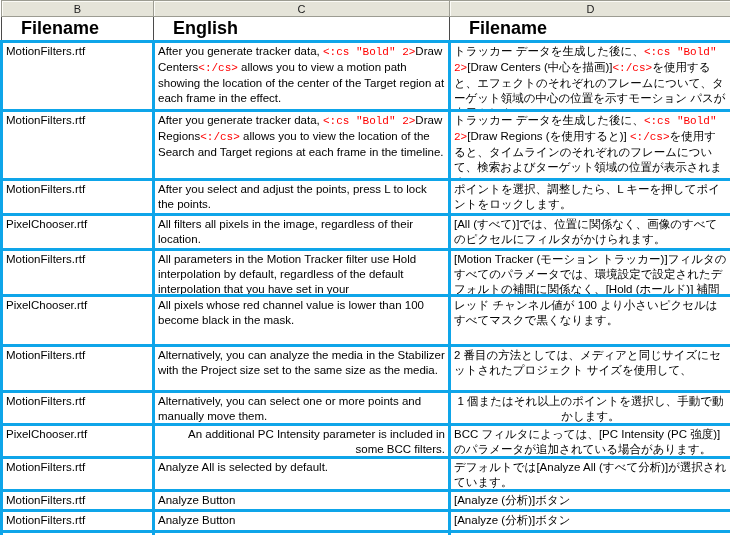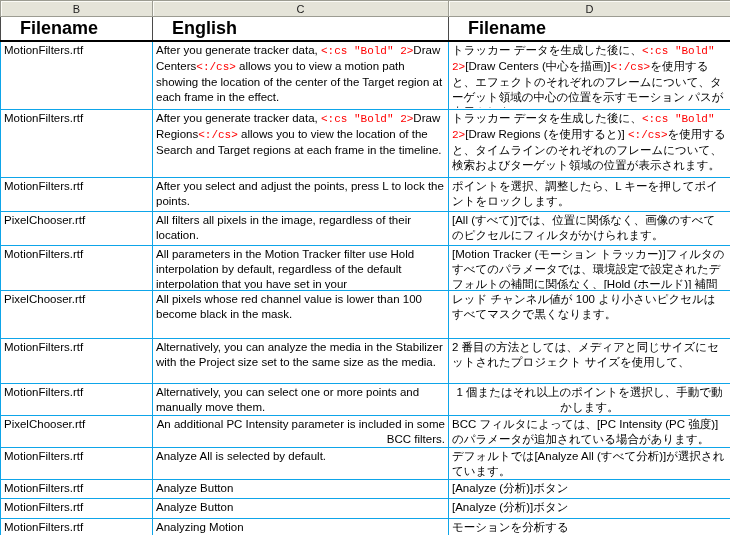--- a/index.html
+++ b/index.html
@@ -33,21 +33,21 @@
     border-bottom:2px solid #000;
     text-align:left;
     font-weight:bold;
     font-size:18px;
     padding:1px 19px;
     height:15px;
     white-space:nowrap;
     overflow:hidden;
   }
   td{
-    border:1px solid #0ea5e9;
+    border:3px solid #0ea5e9;
     vertical-align:top;
     padding:1px 3px 0 3px;
   }
   td .clip{
     overflow:hidden;
     line-height:15px;
   }
   td.fname .clip{white-space:nowrap;}
   td.ja .clip{overflow-wrap:break-word;}
   .code{

